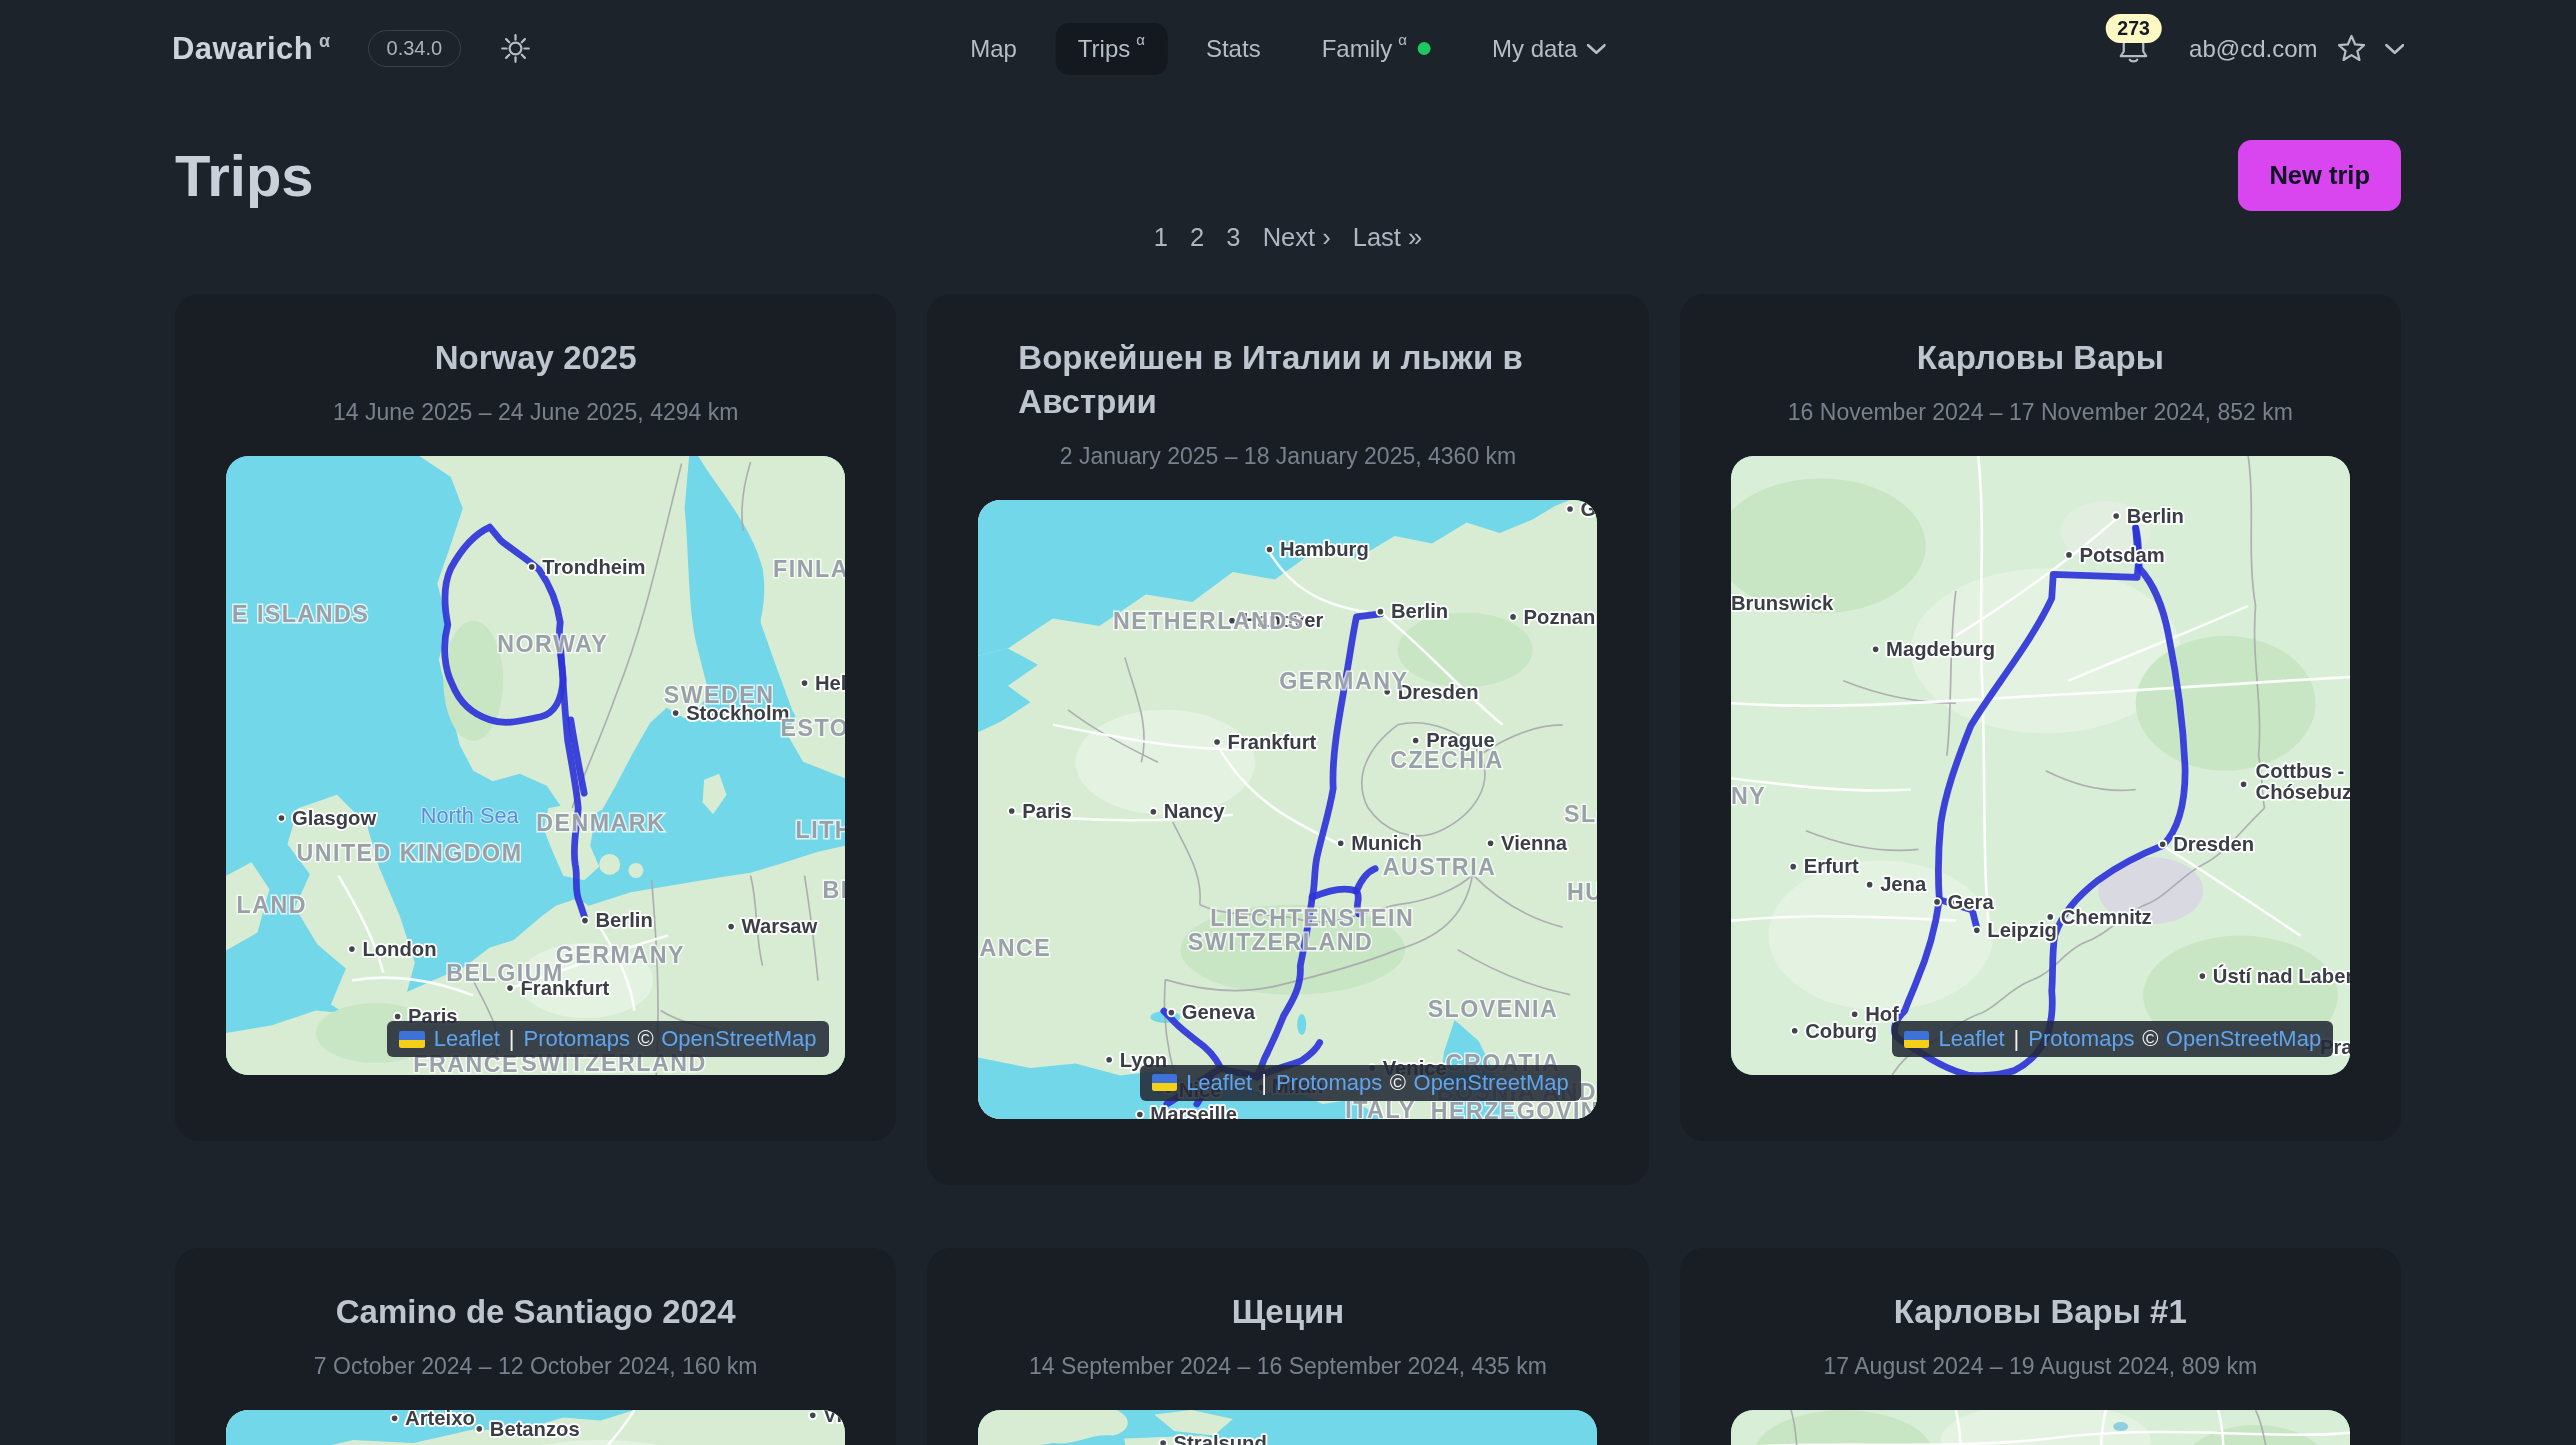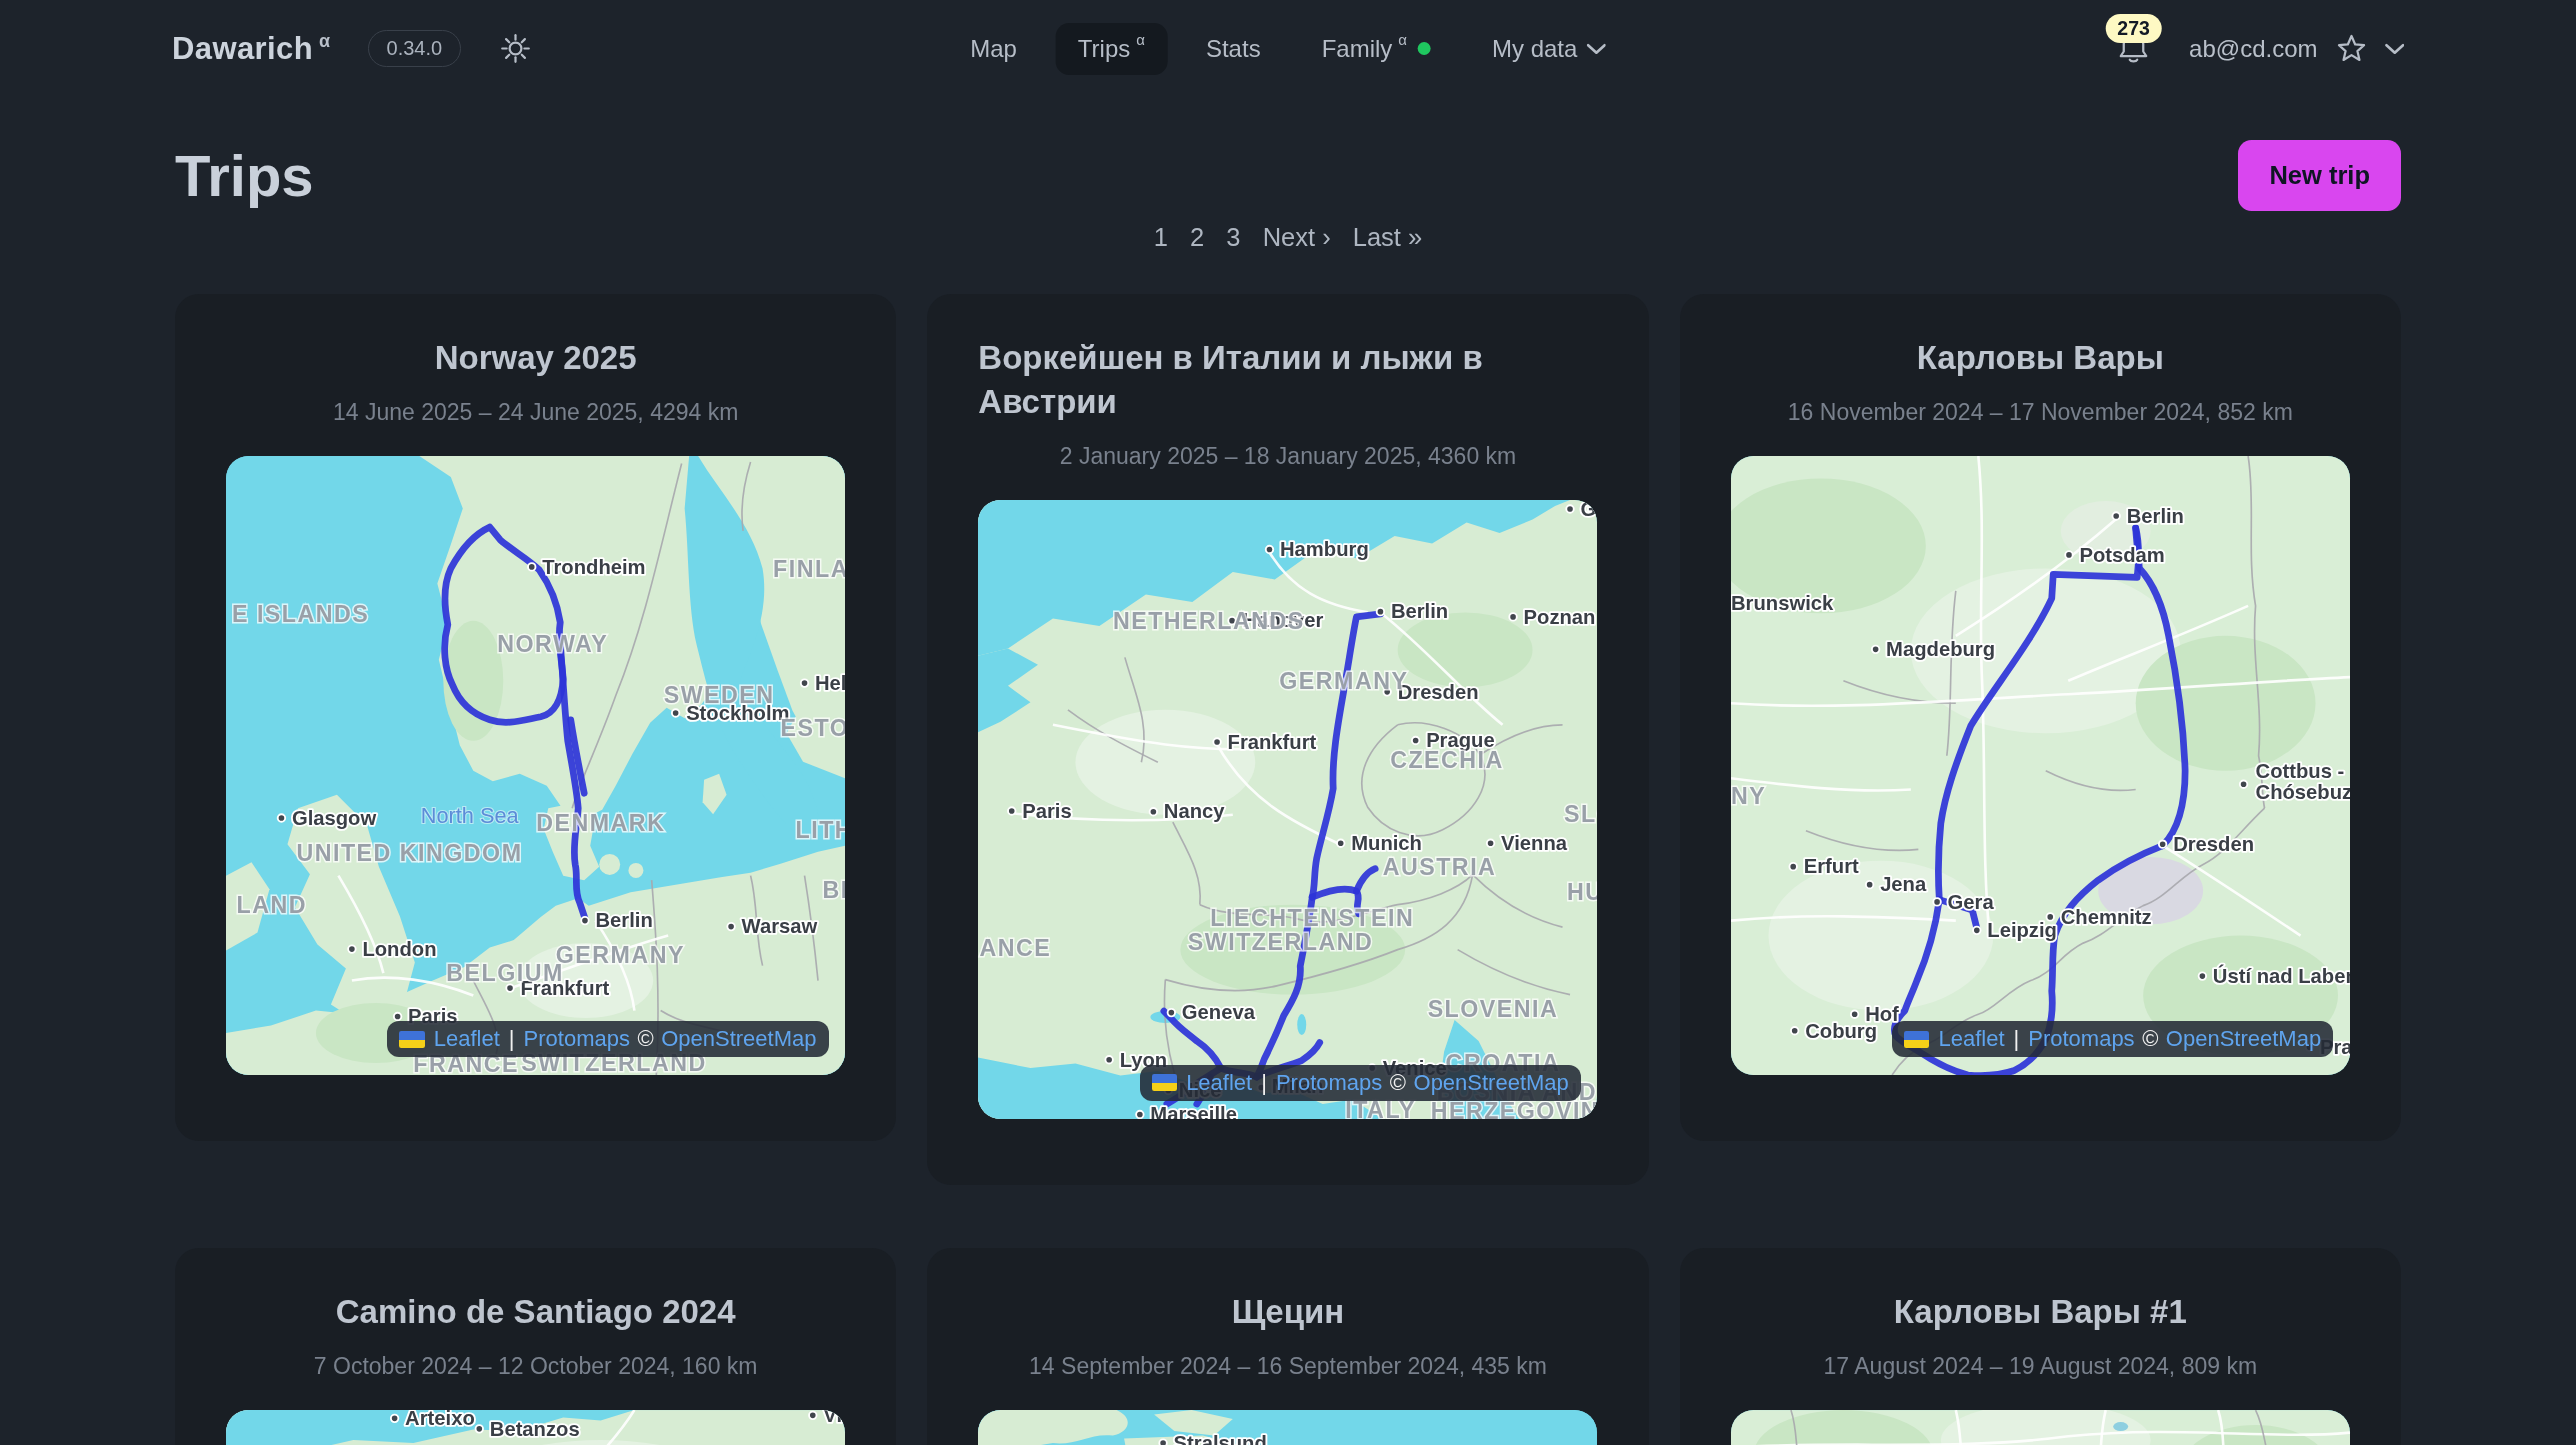--- a/index.html
+++ b/index.html
@@ -38,21 +38,21 @@
   
   .pagination{text-align:center;margin-top:12px;font-size:25.5px;color:#aeb6c1;}
   .pagination span{margin:0 7.5px;cursor:pointer;}
 
   
   .grid{margin:42px 175px 0;display:grid;grid-template-columns:repeat(3,1fr);
         gap:63px 31px;align-items:start;}
   .card{background:#191e24;border-radius:24px;padding:42px 51px 66px;cursor:pointer;}
   .card-title{font-size:33px;font-weight:700;color:#bec5cf;text-align:center;
               margin:0 0 19.5px;line-height:1.32;}
-  .card-title.left{text-align:left;}
+  .card-title.left{text-align:left;margin-left:40px;}
   .card-dates{font-size:23px;color:#79818d;text-align:center;margin:0 0 30px;}
   .map-frame{position:relative;width:619px;border-radius:22.5px;overflow:hidden;background:#72d7e9;}
   .map-frame.h-full{height:619px;}
   .map-frame.h-sliver{height:225px;}
   .map-frame svg{display:block;}
 
   
   .mcity{font-family:"Liberation Sans",sans-serif;font-size:27px;font-weight:700;fill:#3a3f46;
          stroke:#ffffff;stroke-width:5px;paint-order:stroke;stroke-linejoin:round;}
   .mcountry{font-family:"Liberation Sans",sans-serif;font-size:31px;font-weight:700;fill:#99a0a8;
@@ -64,21 +64,21 @@
   .border{fill:none;stroke:#a7a7ad;stroke-width:2.2px;opacity:.9;}
   .road{fill:none;stroke:#ffffff;stroke-width:3.5px;opacity:.9;}
   .land{fill:#d7ecd3;}
   .land2{fill:#c9e6c4;}
   .land3{fill:#e4f2e2;}
   .water{fill:#72d7e9;}
 
   
   .attribution{position:absolute;right:16.5px;bottom:18px;height:36px;display:flex;align-items:center;
                background:rgba(35,42,53,.88);padding:0 12px;font-size:22px;color:#e8e8e8;
-               border-radius:12px;white-space:nowrap;}
+               border-radius:6px;white-space:nowrap;}
   .attribution .lnk{color:#5fa4ee;cursor:pointer;}
   .attribution .sep{margin:0 9px;color:#f0f0f0;}
   .attribution .cp{margin:0 7.5px;color:#f0f0f0;}
   .flag{display:inline-block;width:25.5px;height:17px;border-radius:2.2px;overflow:hidden;margin-right:9px;}
   .flag .b{display:block;width:100%;height:9px;background:#3e72d8;}
   .flag .y{display:block;width:100%;height:8.2px;background:#f5d018;}
 </style>
 </head>
 <body>
 

